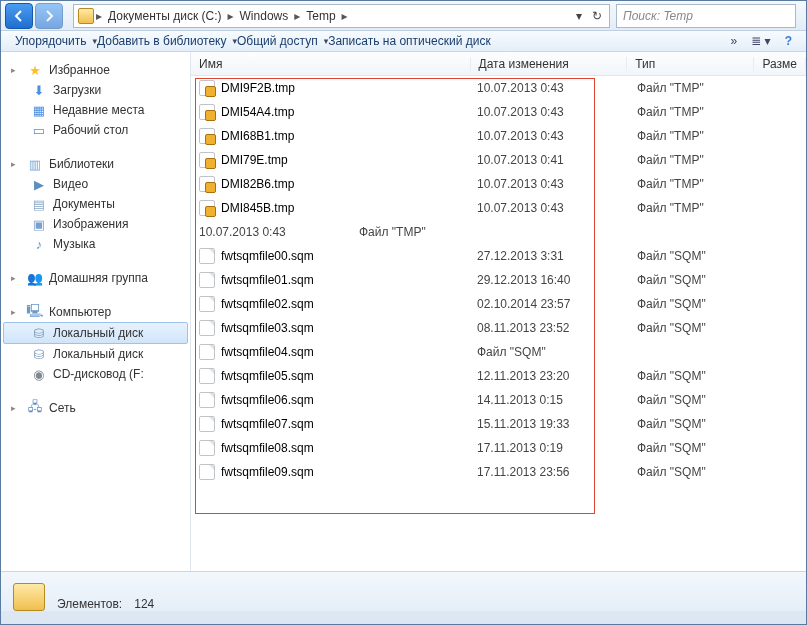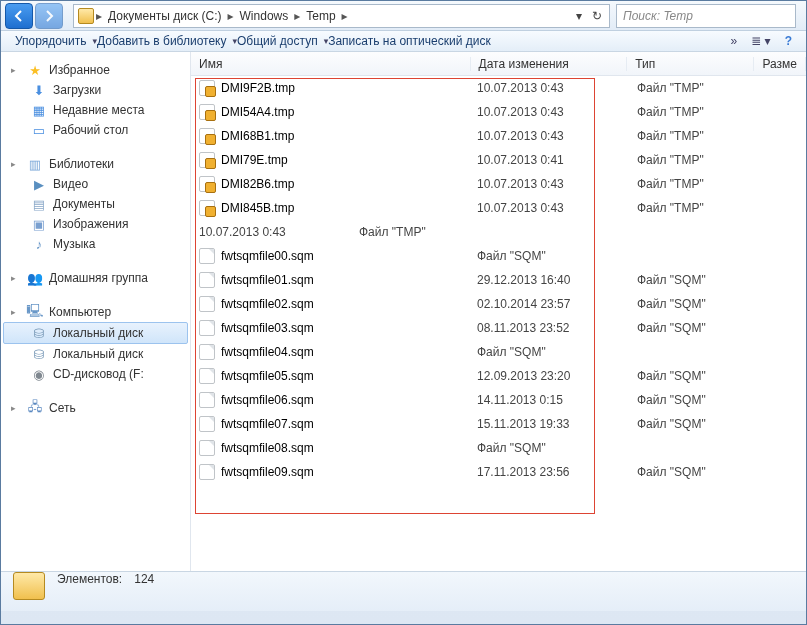--- a/index.html
+++ b/index.html
@@ -40,21 +40,21 @@
 .row { display:flex; align-items:center; height:24px; padding-left:8px; cursor:pointer;}
 .rcell-name{width:278px; display:flex; align-items:center; gap:6px; white-space:nowrap;}
 .rcell-date{width:160px; color:#444;}
 .rcell-type{width:130px; color:#444;}
 .file-ic{width:16px;height:16px;display:inline-block;}
 .fi-folder{background:linear-gradient(#ffe9a8,#f0c04e);border:1px solid #b58a20;border-radius:2px;}
 .fi-lock{background:#fff;border:1px solid #c0c4c8;border-radius:2px;position:relative;}
 .fi-lock::after{content:"";position:absolute;right:-2px;bottom:-2px;width:9px;height:9px;background:#f0b030;border:1px solid #a87010;border-radius:2px;}
 .fi-blank{background:#fff;border:1px solid #c0c4c8;border-radius:2px;position:relative;}
 .fi-blank::before{content:"";position:absolute;right:0;top:0;width:0;height:0;border-left:5px solid transparent;border-top:5px solid #e0e4e8;}
-.statusbar { height:40px; background:linear-gradient(#f2f7fc,#e5eef8); border-top:1px solid #c9d6e3; display:flex; align-items:flex-start; padding:0 12px; gap:12px; color:#333;}
+.statusbar { height:40px; background:linear-gradient(#f2f7fc,#e5eef8); border-top:1px solid #c9d6e3; display:flex; align-items:flex-end; padding:0 12px; gap:12px; color:#333;}
 .status-ic{width:32px;height:28px;background:linear-gradient(#ffe9a8,#f0c04e);border:1px solid #b58a20;border-radius:3px;}
 </style>
 </head>
 <body>
 
 <div class="window">
 
   <div class="titlebar">
     <div class="nav-btn">
       <svg width="14" height="14" viewBox="0 0 14 14">
@@ -230,20 +230,21 @@
           </div>
           <div class="row">
             <div class="rcell-date">10.07.2013 0:43</div>
             <div class="rcell-type">Файл "TMP"</div>
           </div>
           <div class="row">
             <div class="rcell-name">
               <span class="file-ic fi-blank"></span>
               <span>fwtsqmfile00.sqm</span>
             </div>
+            <div class="rcell-date">27.12.2013 3:31</div>
             <div class="rcell-type">Файл "SQM"</div>
           </div>
           <div class="row">
             <div class="rcell-name">
               <span class="file-ic fi-blank"></span>
               <span>fwtsqmfile01.sqm</span>
             </div>
             <div class="rcell-date">29.12.2013 16:40</div>
             <div class="rcell-type">Файл "SQM"</div>
           </div>
@@ -268,21 +269,21 @@
               <span class="file-ic fi-blank"></span>
               <span>fwtsqmfile04.sqm</span>
             </div>
             <div class="rcell-type">Файл "SQM"</div>
           </div>
           <div class="row">
             <div class="rcell-name">
               <span class="file-ic fi-blank"></span>
               <span>fwtsqmfile05.sqm</span>
             </div>
-            <div class="rcell-date">12.09.2013 23:20</div>
+            <div class="rcell-date">12.11.2013 23:20</div>
             <div class="rcell-type">Файл "SQM"</div>
           </div>
           <div class="row">
             <div class="rcell-name">
               <span class="file-ic fi-blank"></span>
               <span>fwtsqmfile06.sqm</span>
             </div>
             <div class="rcell-date">14.11.2013 0:15</div>
             <div class="rcell-type">Файл "SQM"</div>
           </div>
@@ -292,20 +293,21 @@
               <span>fwtsqmfile07.sqm</span>
             </div>
             <div class="rcell-date">15.11.2013 19:33</div>
             <div class="rcell-type">Файл "SQM"</div>
           </div>
           <div class="row">
             <div class="rcell-name">
               <span class="file-ic fi-blank"></span>
               <span>fwtsqmfile08.sqm</span>
             </div>
+            <div class="rcell-date">17.11.2013 0:19</div>
             <div class="rcell-type">Файл "SQM"</div>
           </div>
           <div class="row">
             <div class="rcell-name">
               <span class="file-ic fi-blank"></span>
               <span>fwtsqmfile09.sqm</span>
             </div>
             <div class="rcell-date">17.11.2013 23:56</div>
             <div class="rcell-type">Файл "SQM"</div>
           </div>

